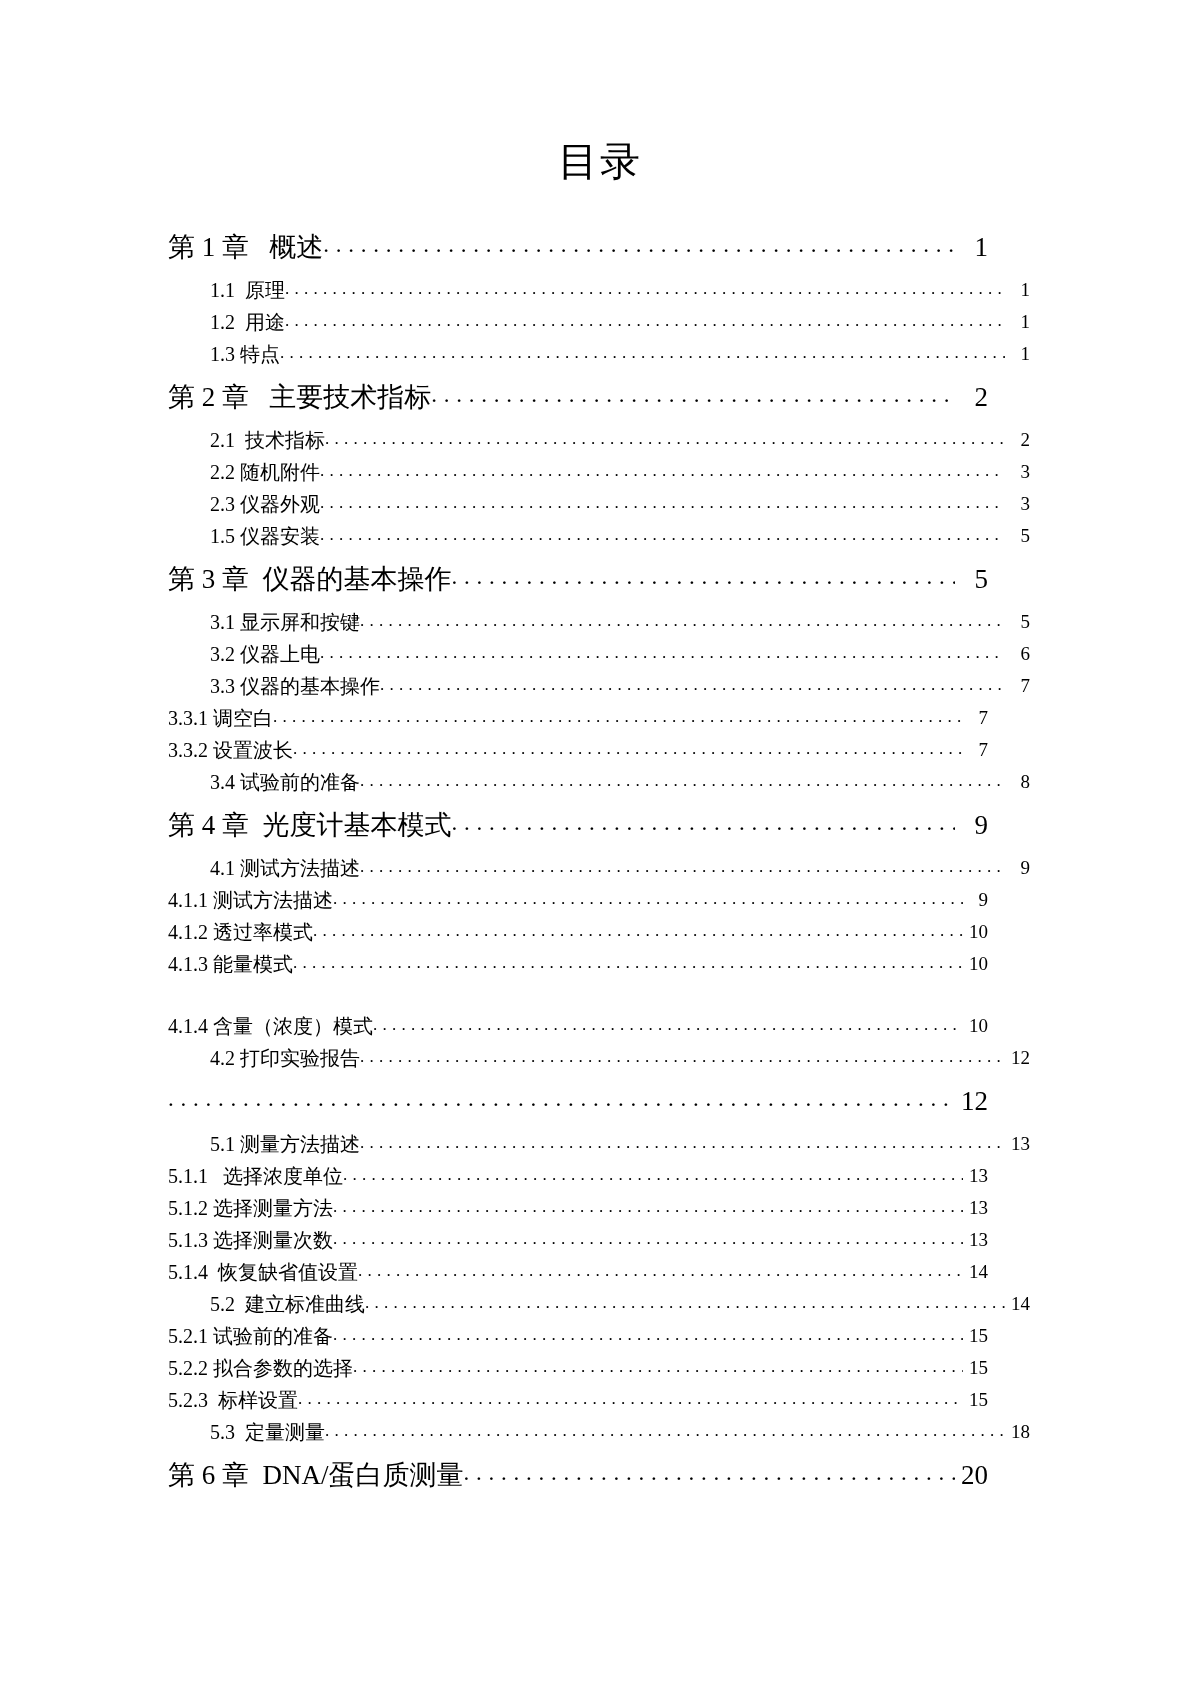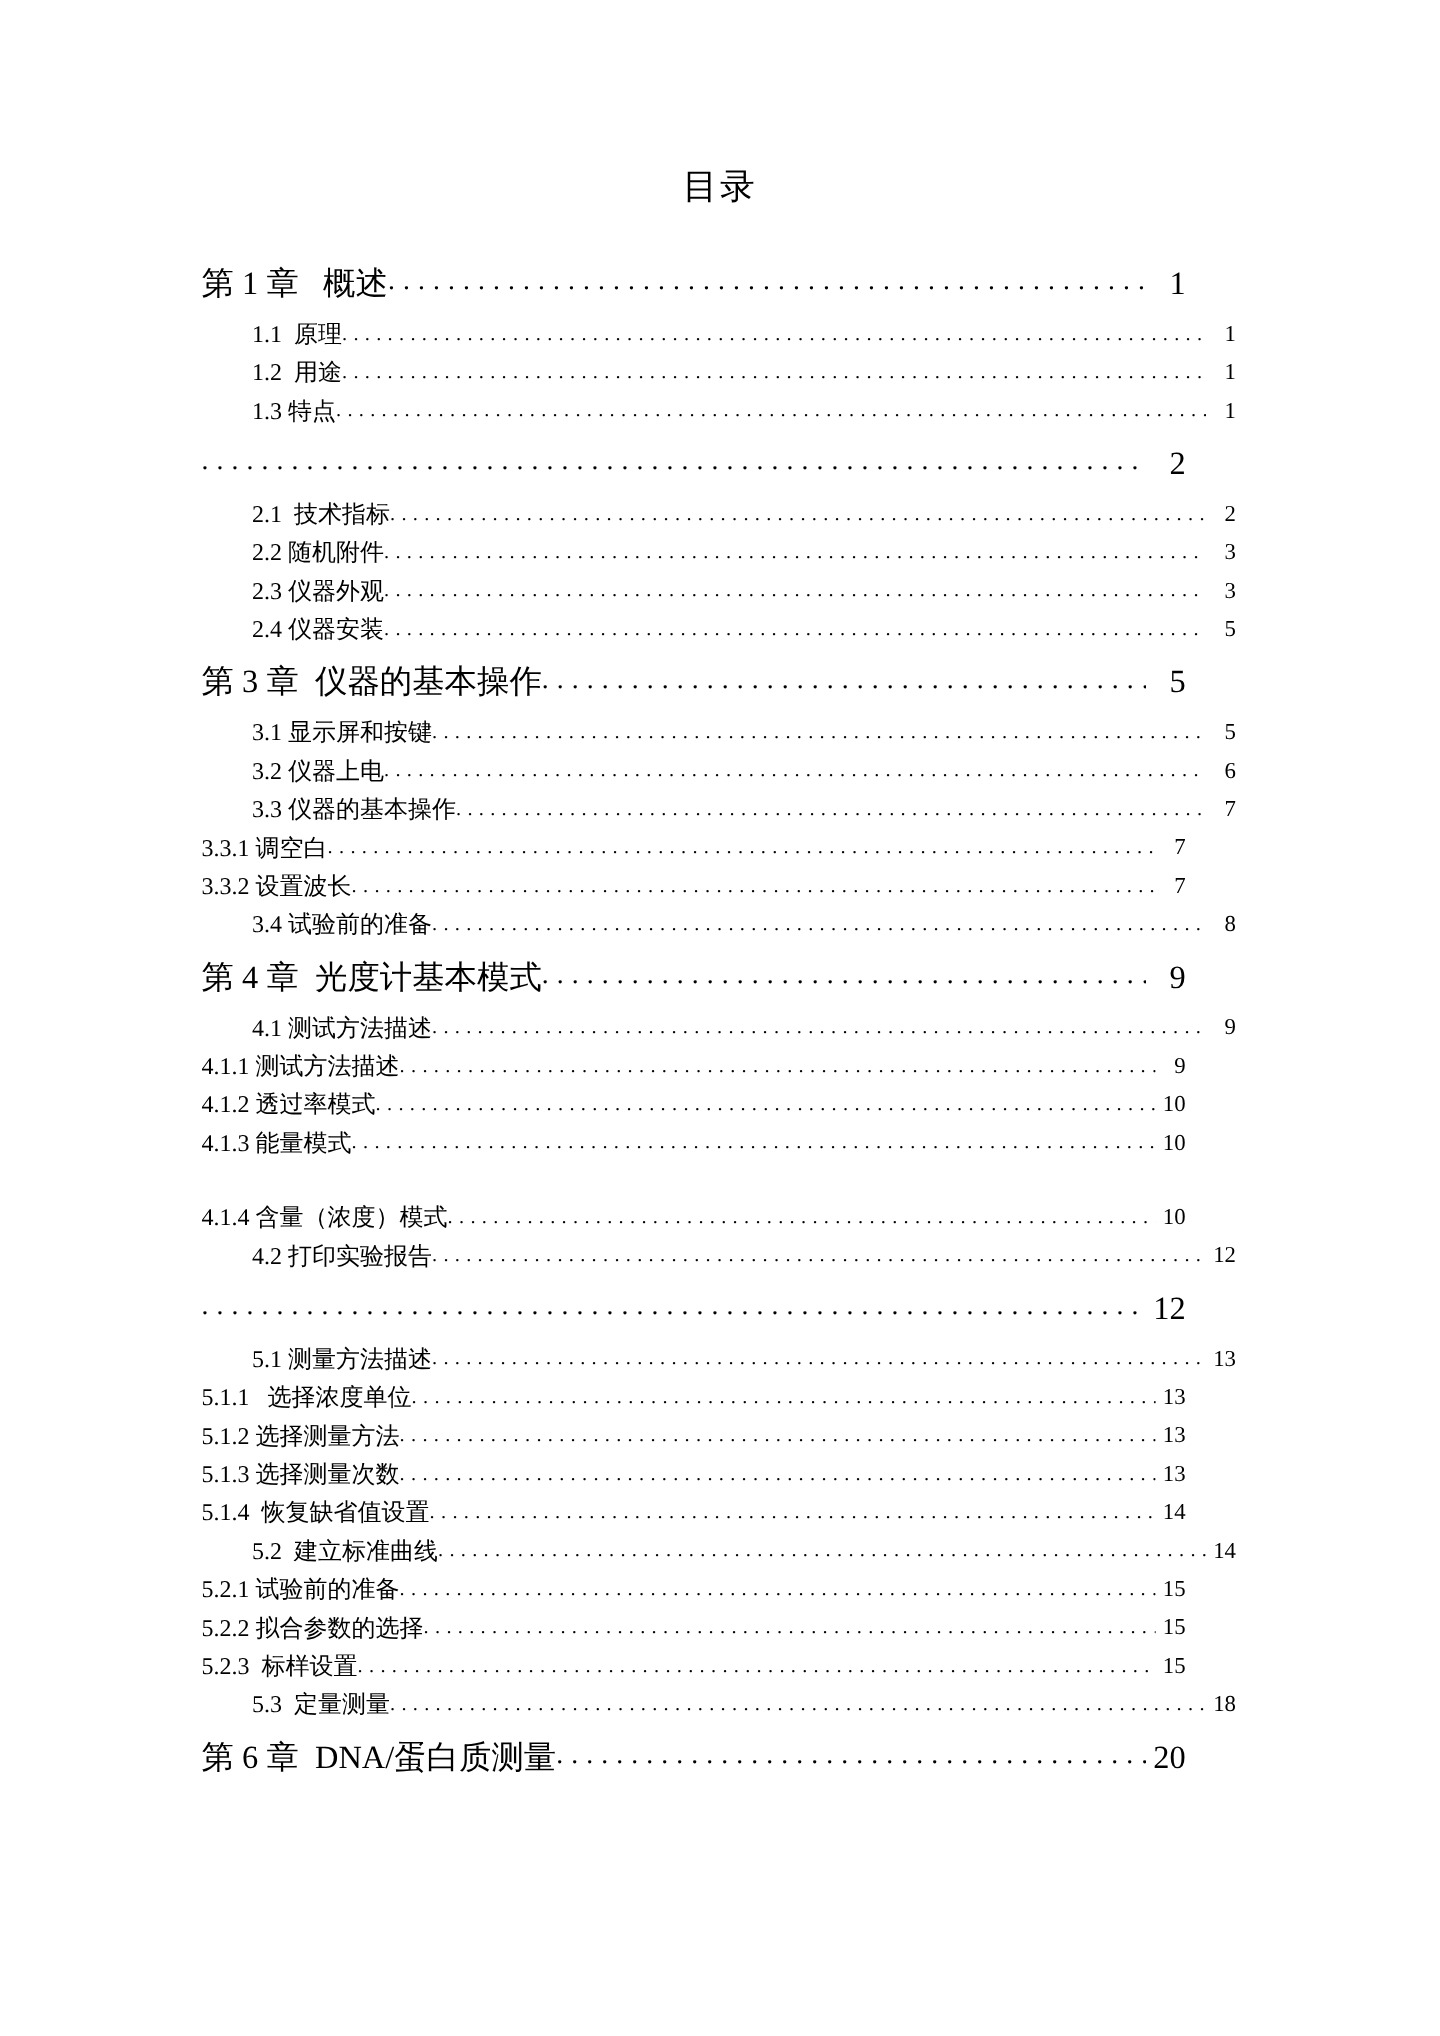--- a/index.html
+++ b/index.html
@@ -17,21 +17,21 @@
   .page {
     position: relative;
     width: 1200px;
     height: 1697px;
     box-sizing: border-box;
     padding: 0;
     background: #ffffff;
   }
   .toc-title {
     text-align: center;
-    font-size: 29px;
+    font-size: 40px;
     font-family: "Liberation Serif", "DejaVu Serif", serif;
     letter-spacing: 2px;
     margin: 0;
     padding-top: 142px;
     font-weight: normal;
     line-height: 1;
   }
   .toc-body {
     margin-top: 38px;
     padding-left: 168px;
@@ -121,40 +121,41 @@
         <span class="toc-label">1.2  用途</span>
         <span class="toc-dots">. . . . . . . . . . . . . . . . . . . . . . . . . . . . . . . . . . . . . . . . . . . . . . . . . . . . . . . . . . . . . . . . . . . . . . . . . . . . . . . . . . . . . . . . . . . . . . . . . . . . . . . . . . . . . . . . . . . . . . . . . . . . . . . . . . . . . . . . . . . . . . . . . . . . . . . . . . . . . . . . . . . . . . . . . . . . . . . . . . . . . . . . . . . . . . . . . . . . . . . . . . . . . . . . . . . . . . . . . . . </span>
         <span class="toc-page">1</span>
       </div>
       <div class="toc-row lvl2">
         <span class="toc-label">1.3 特点</span>
         <span class="toc-dots">. . . . . . . . . . . . . . . . . . . . . . . . . . . . . . . . . . . . . . . . . . . . . . . . . . . . . . . . . . . . . . . . . . . . . . . . . . . . . . . . . . . . . . . . . . . . . . . . . . . . . . . . . . . . . . . . . . . . . . . . . . . . . . . . . . . . . . . . . . . . . . . . . . . . . . . . . . . . . . . . . . . . . . . . . . . . . . . . . . . . . . . . . . . . . . . . . . . . . . . . . . . . . . . . . . . . . . . . . . . </span>
         <span class="toc-page">1</span>
       </div>
       <div class="toc-row lvl1">
+        <span class="toc-label">第 2 章   主要技术指标</span>
         <span class="toc-dots">. . . . . . . . . . . . . . . . . . . . . . . . . . . . . . . . . . . . . . . . . . . . . . . . . . . . . . . . . . . . . . . . . . . . . . . . . . . . . . . . . . . . . . . . . . . . . . . . . . . . . . . . . . . . . . . . . . . . . . . . . . . . . . . . . . . . . . . . . . . . . . . . . . . . . . . . . . . . . . . . . . . . . . . . . . . . . . . . . . . . . . . . . . . . . . . . . . . . . . . . . . . . . . . . . . . . . . . . . . . </span>
         <span class="toc-page">2</span>
       </div>
       <div class="toc-row lvl2">
         <span class="toc-label">2.1  技术指标</span>
         <span class="toc-dots">. . . . . . . . . . . . . . . . . . . . . . . . . . . . . . . . . . . . . . . . . . . . . . . . . . . . . . . . . . . . . . . . . . . . . . . . . . . . . . . . . . . . . . . . . . . . . . . . . . . . . . . . . . . . . . . . . . . . . . . . . . . . . . . . . . . . . . . . . . . . . . . . . . . . . . . . . . . . . . . . . . . . . . . . . . . . . . . . . . . . . . . . . . . . . . . . . . . . . . . . . . . . . . . . . . . . . . . . . . . </span>
         <span class="toc-page">2</span>
       </div>
       <div class="toc-row lvl2">
         <span class="toc-label">2.2 随机附件</span>
         <span class="toc-dots">. . . . . . . . . . . . . . . . . . . . . . . . . . . . . . . . . . . . . . . . . . . . . . . . . . . . . . . . . . . . . . . . . . . . . . . . . . . . . . . . . . . . . . . . . . . . . . . . . . . . . . . . . . . . . . . . . . . . . . . . . . . . . . . . . . . . . . . . . . . . . . . . . . . . . . . . . . . . . . . . . . . . . . . . . . . . . . . . . . . . . . . . . . . . . . . . . . . . . . . . . . . . . . . . . . . . . . . . . . . </span>
         <span class="toc-page">3</span>
       </div>
       <div class="toc-row lvl2">
         <span class="toc-label">2.3 仪器外观</span>
         <span class="toc-dots">. . . . . . . . . . . . . . . . . . . . . . . . . . . . . . . . . . . . . . . . . . . . . . . . . . . . . . . . . . . . . . . . . . . . . . . . . . . . . . . . . . . . . . . . . . . . . . . . . . . . . . . . . . . . . . . . . . . . . . . . . . . . . . . . . . . . . . . . . . . . . . . . . . . . . . . . . . . . . . . . . . . . . . . . . . . . . . . . . . . . . . . . . . . . . . . . . . . . . . . . . . . . . . . . . . . . . . . . . . . </span>
         <span class="toc-page">3</span>
       </div>
       <div class="toc-row lvl2">
-        <span class="toc-label">2.4 仪器安装</span>
+        <span class="toc-label">1.5 仪器安装</span>
         <span class="toc-dots">. . . . . . . . . . . . . . . . . . . . . . . . . . . . . . . . . . . . . . . . . . . . . . . . . . . . . . . . . . . . . . . . . . . . . . . . . . . . . . . . . . . . . . . . . . . . . . . . . . . . . . . . . . . . . . . . . . . . . . . . . . . . . . . . . . . . . . . . . . . . . . . . . . . . . . . . . . . . . . . . . . . . . . . . . . . . . . . . . . . . . . . . . . . . . . . . . . . . . . . . . . . . . . . . . . . . . . . . . . . </span>
         <span class="toc-page">5</span>
       </div>
       <div class="toc-row lvl1">
         <span class="toc-label">第 3 章  仪器的基本操作</span>
         <span class="toc-dots">. . . . . . . . . . . . . . . . . . . . . . . . . . . . . . . . . . . . . . . . . . . . . . . . . . . . . . . . . . . . . . . . . . . . . . . . . . . . . . . . . . . . . . . . . . . . . . . . . . . . . . . . . . . . . . . . . . . . . . . . . . . . . . . . . . . . . . . . . . . . . . . . . . . . . . . . . . . . . . . . . . . . . . . . . . . . . . . . . . . . . . . . . . . . . . . . . . . . . . . . . . . . . . . . . . . . . . . . . . . </span>
         <span class="toc-page">5</span>
       </div>
       <div class="toc-row lvl2">
         <span class="toc-label">3.1 显示屏和按键</span>

